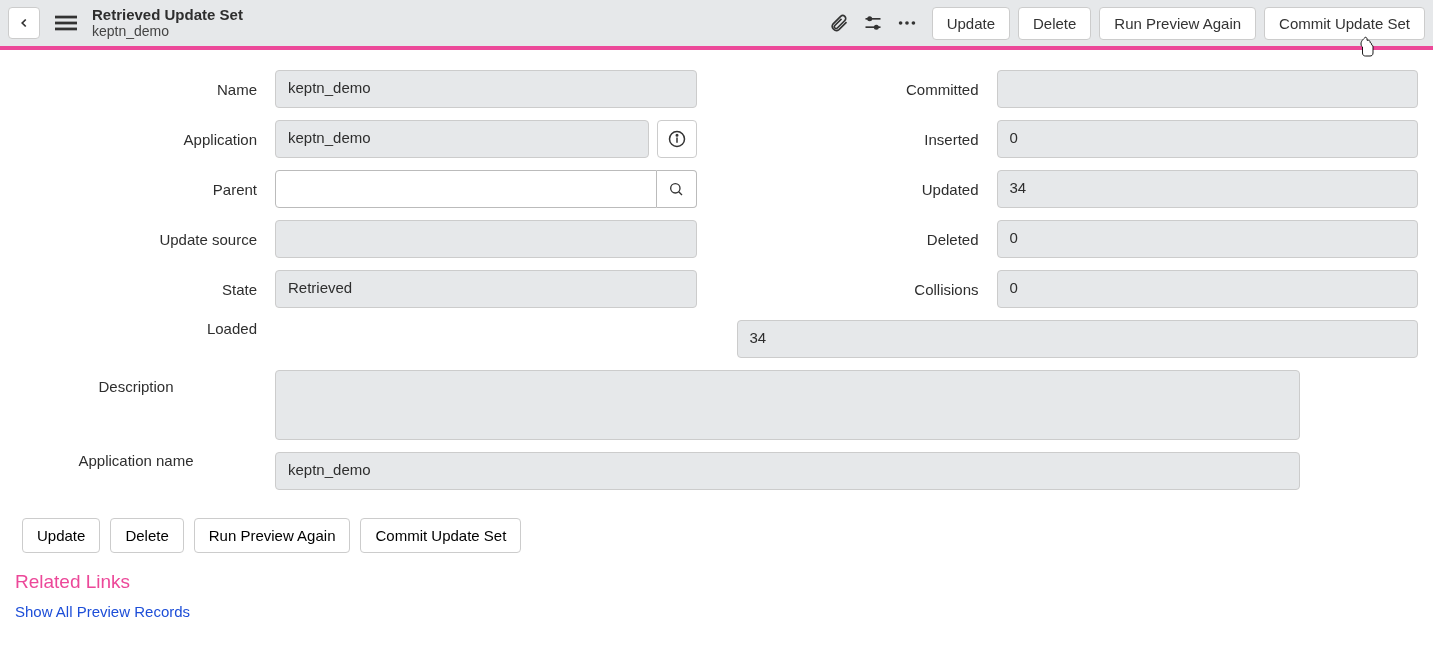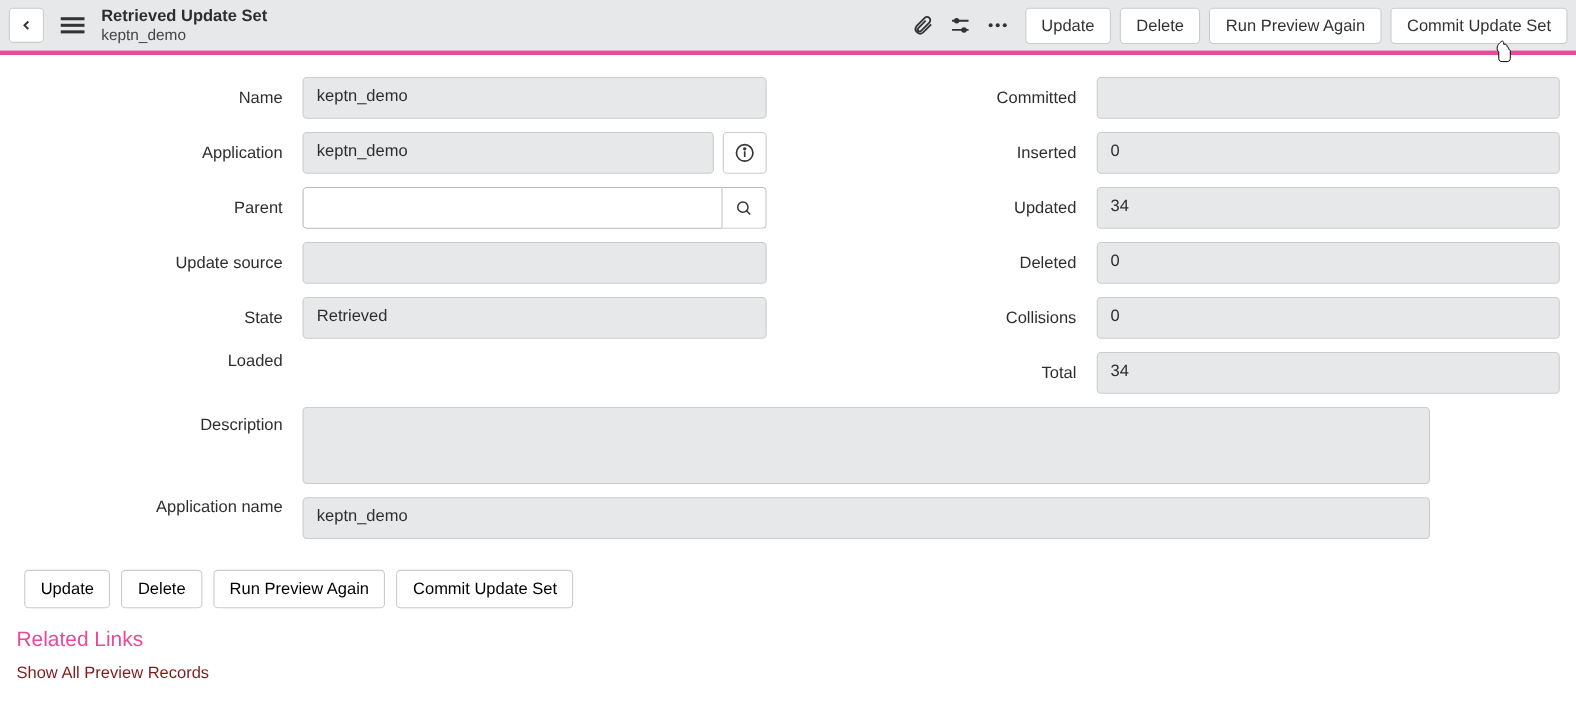--- a/index.html
+++ b/index.html
@@ -120,40 +120,40 @@
     display: flex;
     align-items: center;
     justify-content: center;
     cursor: pointer;
   }
   .textarea {
     min-height: 70px;
     resize: vertical;
   }
   .fullrow { display: flex; align-items: flex-start; margin-bottom: 12px; }
-  .fullrow .lbl { width: 260px; }
+  .fullrow .lbl { width: 260px; text-align: center; }
   .fullrow .ctrl { flex: 1; max-width: 1025px; }
   .bottom-btns {
     display: flex;
     gap: 10px;
     padding: 6px 0 0 22px;
   }
   .btm-btn {
     background: #fff;
     border: 1px solid #ccc;
     border-radius: 4px;
     padding: 8px 14px;
     font-size: 15px;
     cursor: pointer;
   }
   .related {
     padding: 18px 0 0 15px;
   }
   .related h3 { font-size: 19px; font-weight: 500; color: #ec4899; margin-bottom: 10px; }
-  .related a { color: #7f1d1d; text-decoration: none; font-size: 15px; }
+  .related a { color: #1d4ed8; text-decoration: none; font-size: 15px; }
   .cursor-img {
     position: absolute;
     left: 1358px;
     top: 36px;
     pointer-events: none;
   }
 </style>
 </head>
 <body>
 
@@ -289,21 +289,20 @@
       </div>
 
       <div class="row">
         <div class="lbl">Collisions</div>
         <div class="ctrl">
             <div class="fld">0</div>
           </div>
       </div>
 
       <div class="row">
-        <div class="lbl">Total</div>
         <div class="ctrl">
             <div class="fld">34</div>
           </div>
       </div>
 
     </div>
   </div>
 
   <div class="fullrow tall">
     <div class="lbl" style="padding-top:8px">Description</div>

